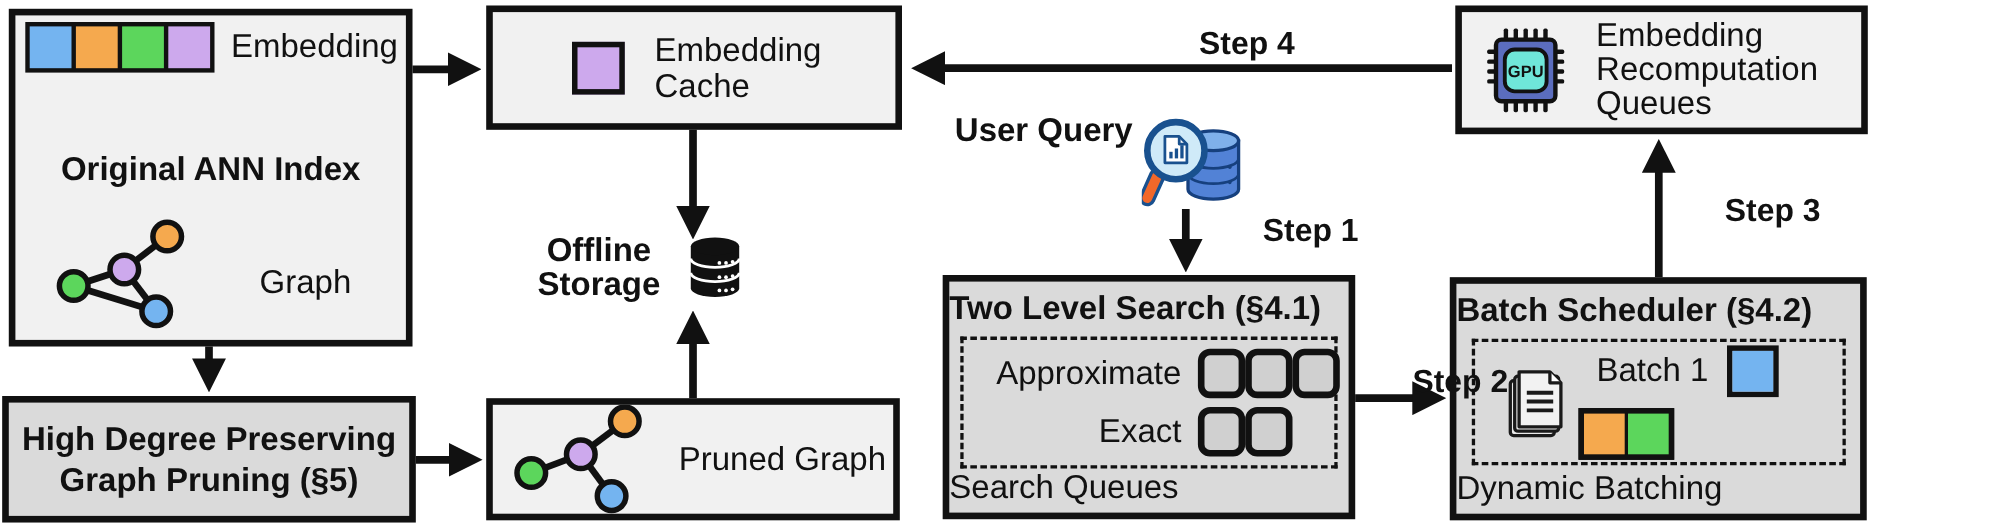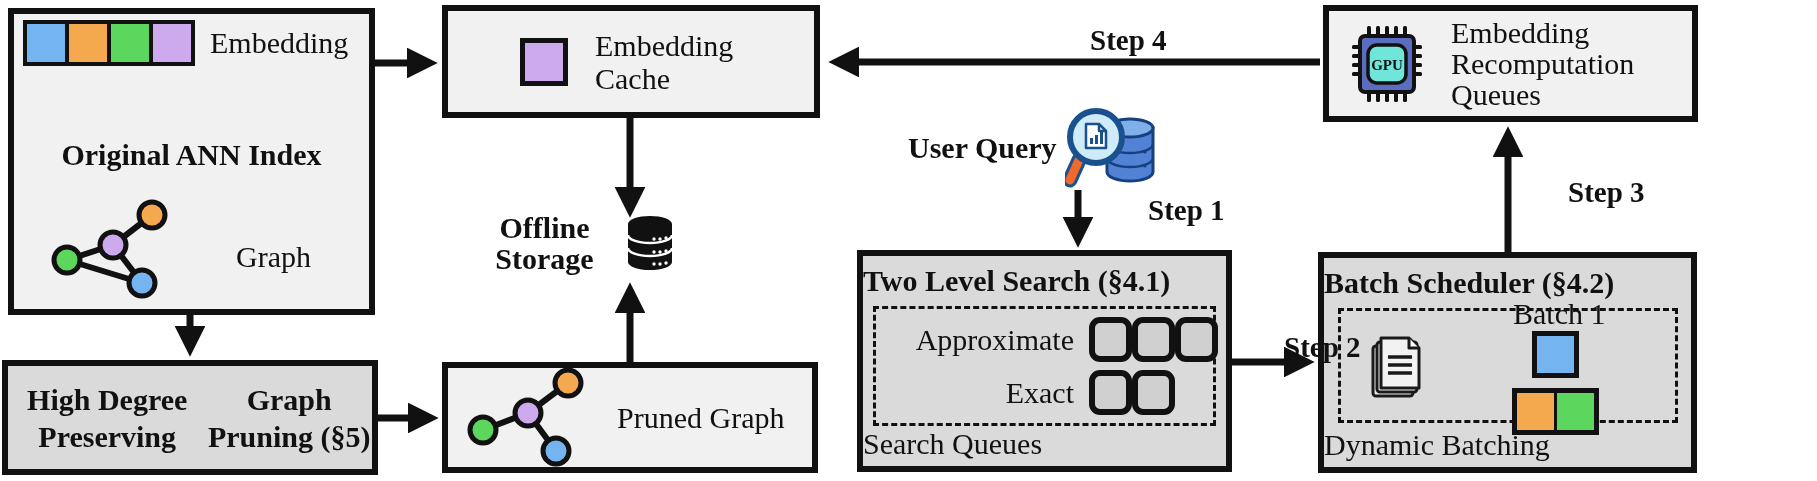--- a/index.html
+++ b/index.html
@@ -1,74 +1,74 @@
 <!DOCTYPE html>
 <html><head>
 <meta charset="utf-8">
 <style>
   html,body{margin:0;padding:0;background:#fff;}
   .canvas{
     position:relative;width:1789px;height:481px;background:#ffffff;
-    font-family:Liberation Serif, serif;color:#111;overflow:hidden;
+    font-family:Liberation Sans, sans-serif;color:#111;overflow:hidden;
   }
   .box{position:absolute;box-sizing:border-box;border:6px solid #111;background:#f1f1f1;z-index:2;}
   .box.medium{background:#dadada;}
   .arrows{position:absolute;left:0;top:0;z-index:1;}
   .step{position:absolute;z-index:3;font-size:29px;font-weight:bold;white-space:nowrap;margin-left:48px;}
 
   
   #ann-index{left:8px;top:8px;width:367px;height:307px;}
   .embed-row{position:absolute;left:9px;top:6px;display:flex;gap:4px;background:#111;padding:4px;}
   .embed-sq{width:38px;height:38px;}
   .c-blue{background:#74b4f0;} .c-orange{background:#f5a94e;}
   .c-green{background:#5cd65c;} .c-purple{background:#cda9ed;}
   .embed-label{position:absolute;left:196px;top:12px;font-size:30px;}
   .ann-title{position:absolute;left:0;top:124px;width:100%;text-align:center;font-size:30px;font-weight:bold;}
   .ann-graph{position:absolute;left:30px;top:183px;}
   .graph-label{position:absolute;left:222px;top:226px;font-size:30px;}
 
   
-  #high-degree{left:2px;top:360px;width:376px;height:115px;display:flex;flex-direction:row;justify-content:center;align-items:center;}
+  #high-degree{left:2px;top:360px;width:376px;height:115px;display:flex;flex-direction:column;justify-content:center;align-items:center;}
   #high-degree .t{font-size:30px;font-weight:bold;line-height:37px;text-align:center;}
 
   
   #embed-cache{left:442px;top:5px;width:378px;height:113px;display:flex;align-items:center;}
   .cache-sq{margin-left:72px;width:38px;height:38px;background:#cda9ed;border:5px solid #111;flex:none;}
   .cache-text{margin-left:27px;font-size:30px;line-height:33px;}
 
   
   .offline{position:absolute;left:477px;top:212px;display:flex;align-items:center;gap:12px;z-index:2;}
   .offline .t{width:135px;text-align:center;font-size:30px;font-weight:bold;line-height:31px;}
 
   
   #pruned-graph{left:442px;top:362px;width:376px;height:111px;display:flex;align-items:center;}
   #pruned-graph svg{margin-left:8px;flex:none;}
   .pruned-label{margin-left:26px;font-size:30px;}
 
   
-  .user-query{position:absolute;left:908px;top:102px;display:flex;align-items:center;gap:8px;z-index:2;}
+  .user-query{position:absolute;left:868px;top:102px;display:flex;align-items:flex-start;gap:8px;z-index:2;}
   .user-query .t{font-size:30px;font-weight:bold;white-space:nowrap;}
 
   
   #two-level{left:857px;top:250px;width:375px;height:222px;}
   .panel-title{margin-top:8px;text-align:left;font-size:30px;font-weight:bold;}
   .dash{position:absolute;box-sizing:border-box;border:3px dashed #111;display:flex;}
   #two-level .dash{left:10px;top:50px;width:343px;height:120px;flex-direction:column;justify-content:space-evenly;}
   .qrow{display:flex;align-items:center;}
   .qrow .lbl{flex:none;width:198px;text-align:right;padding-right:15px;font-size:30px;}
   .qsquares{display:flex;}
   .qsq{width:31px;height:33px;background:#d0d0d0;border:6px solid #111;border-radius:11px;}
   .panel-footer{position:absolute;bottom:5px;left:0;width:100%;text-align:left;font-size:30px;}
 
   
   #batch-sched{left:1318px;top:252px;width:379px;height:221px;}
   #batch-sched .dash{left:14px;top:50px;width:340px;height:115px;align-items:center;}
   .docs-wrap{flex:none;margin-left:16px;width:78px;display:flex;justify-content:center;}
   .brows{flex:1;display:flex;flex-direction:column;gap:10px;}
-  .brow{display:flex;align-items:center;flex-direction:column;}
+  .brow{display:flex;align-items:center;}
   .brow .lbl{flex:none;width:118px;text-align:right;padding-right:17px;font-size:30px;}
   .sq-frame{display:flex;gap:3px;background:#111;border:5px solid #111;}
   .bsq{width:37px;height:37px;}
 
   
   #recomp-server{left:1323px;top:5px;width:375px;height:117px;display:flex;align-items:center;}
   #recomp-server svg{margin-left:20px;flex:none;}
   .server-text{margin-left:26px;font-size:30px;line-height:31px;}
 
   

